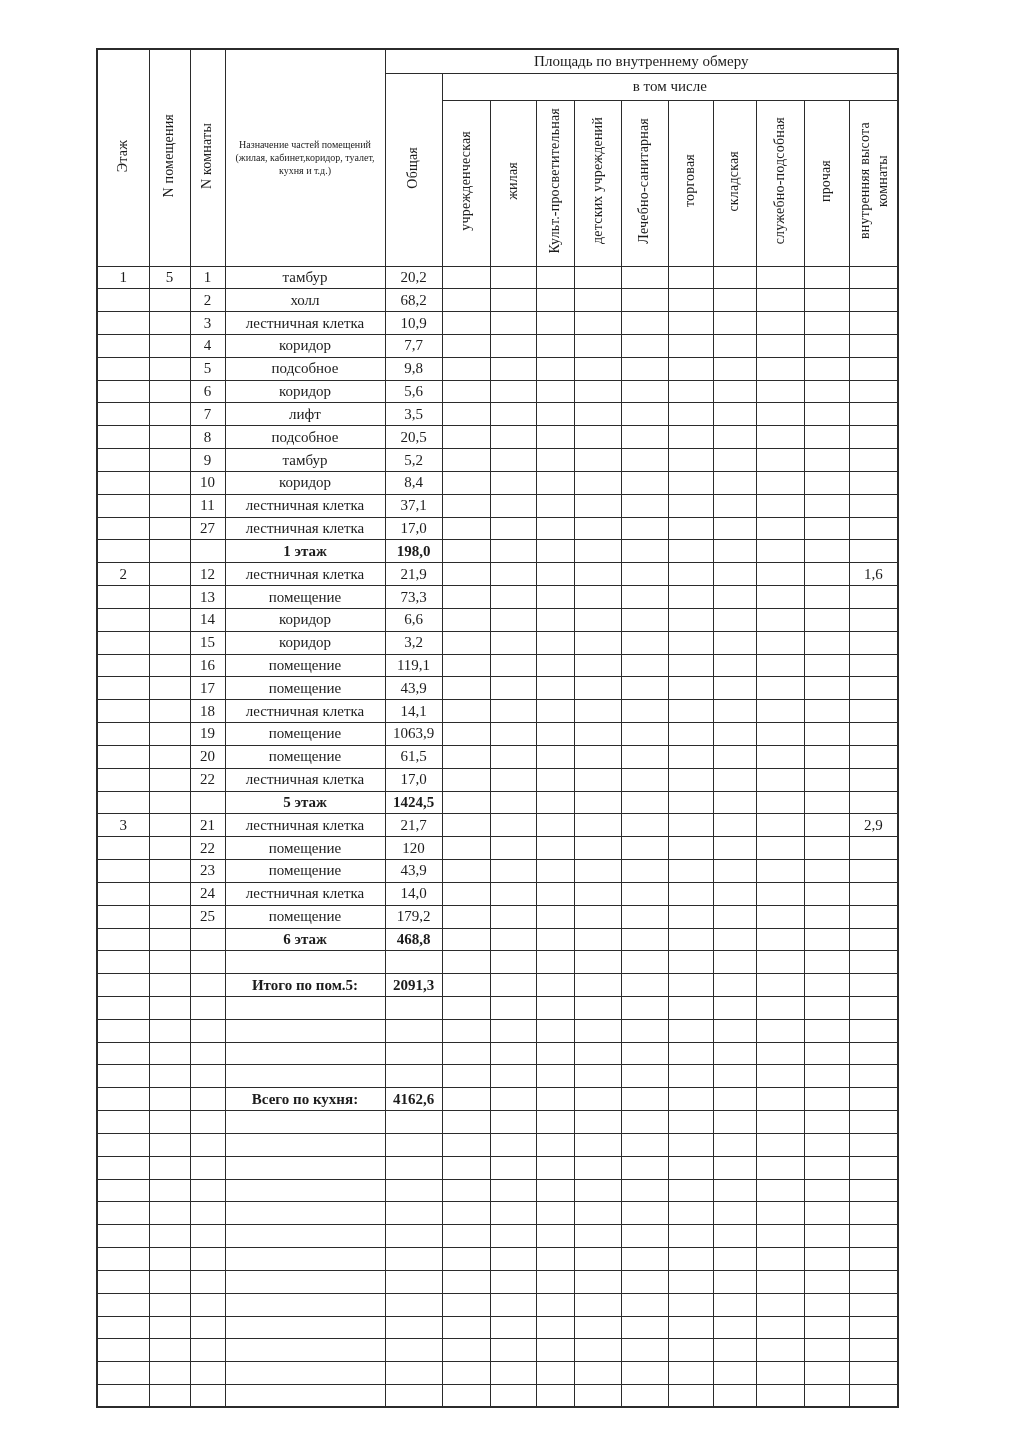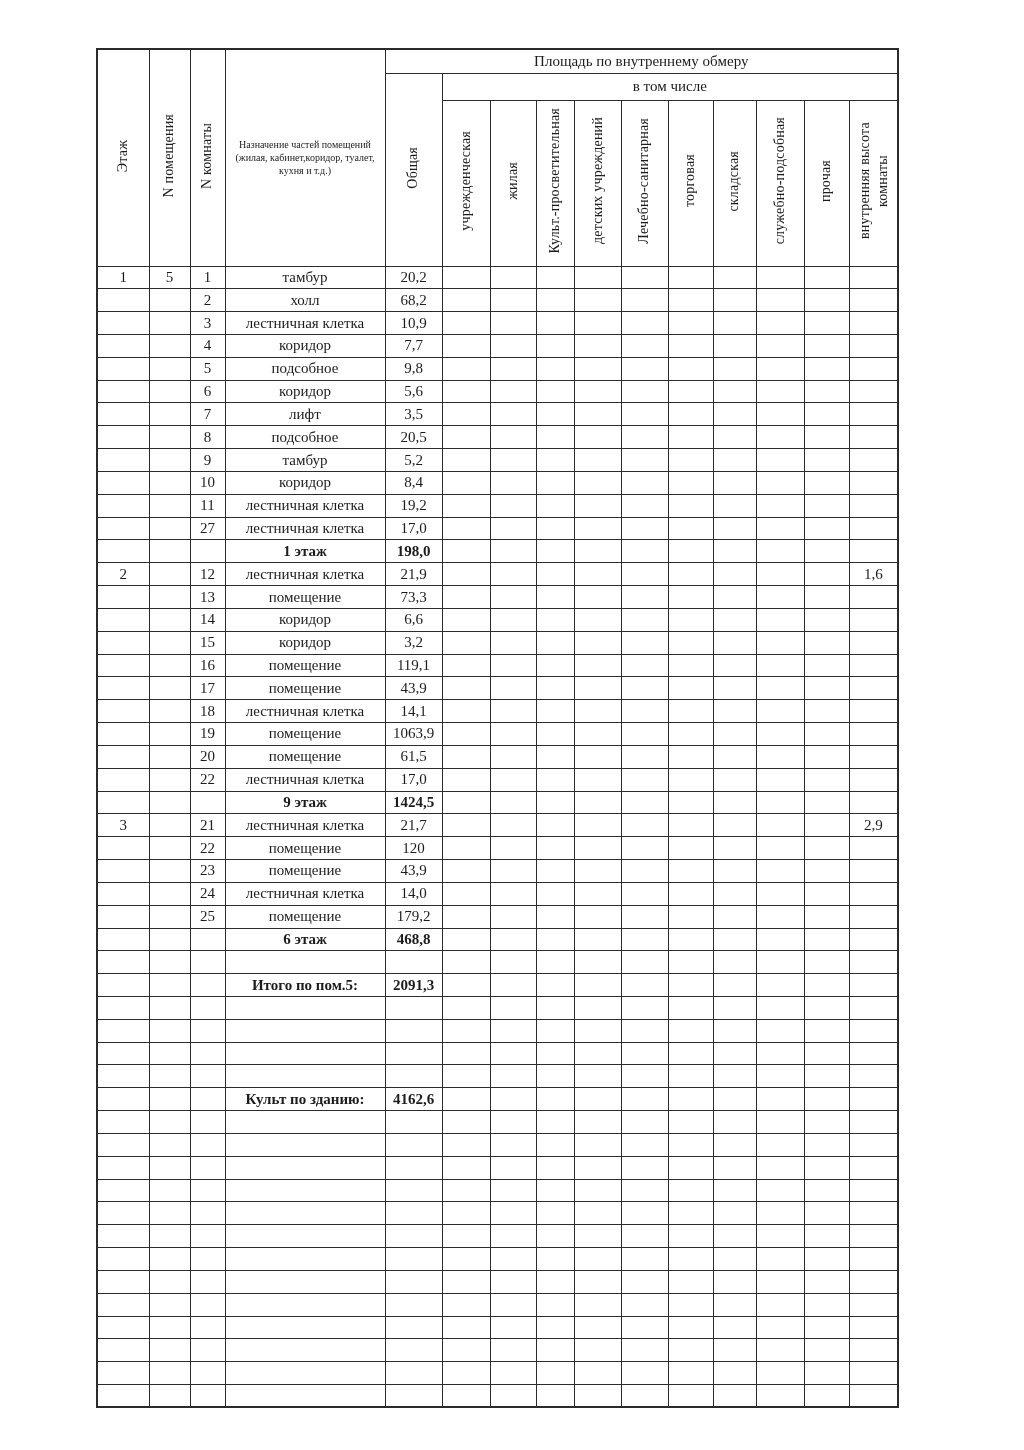--- a/index.html
+++ b/index.html
@@ -265,21 +265,21 @@
           <td></td>
           <td></td>
           <td></td>
           <td></td>
         </tr>
         <tr>
           <td></td>
           <td></td>
           <td>11</td>
           <td>лестничная клетка</td>
-          <td>19,2</td>
+          <td>37,1</td>
           <td></td>
           <td></td>
           <td></td>
           <td></td>
           <td></td>
           <td></td>
           <td></td>
           <td></td>
           <td></td>
           <td></td>
@@ -485,21 +485,21 @@
           <td></td>
           <td></td>
           <td></td>
           <td></td>
           <td></td>
         </tr>
         <tr class="bold">
           <td></td>
           <td></td>
           <td></td>
-          <td>9 этаж</td>
+          <td>5 этаж</td>
           <td>1424,5</td>
           <td></td>
           <td></td>
           <td></td>
           <td></td>
           <td></td>
           <td></td>
           <td></td>
           <td></td>
           <td></td>
@@ -706,21 +706,21 @@
           <td></td>
           <td></td>
           <td></td>
           <td></td>
           <td></td>
         </tr>
         <tr class="bold">
           <td></td>
           <td></td>
           <td></td>
-          <td>Культ по зданию:</td>
+          <td>Всего по кухня:</td>
           <td>4162,6</td>
           <td></td>
           <td></td>
           <td></td>
           <td></td>
           <td></td>
           <td></td>
           <td></td>
           <td></td>
           <td></td>

